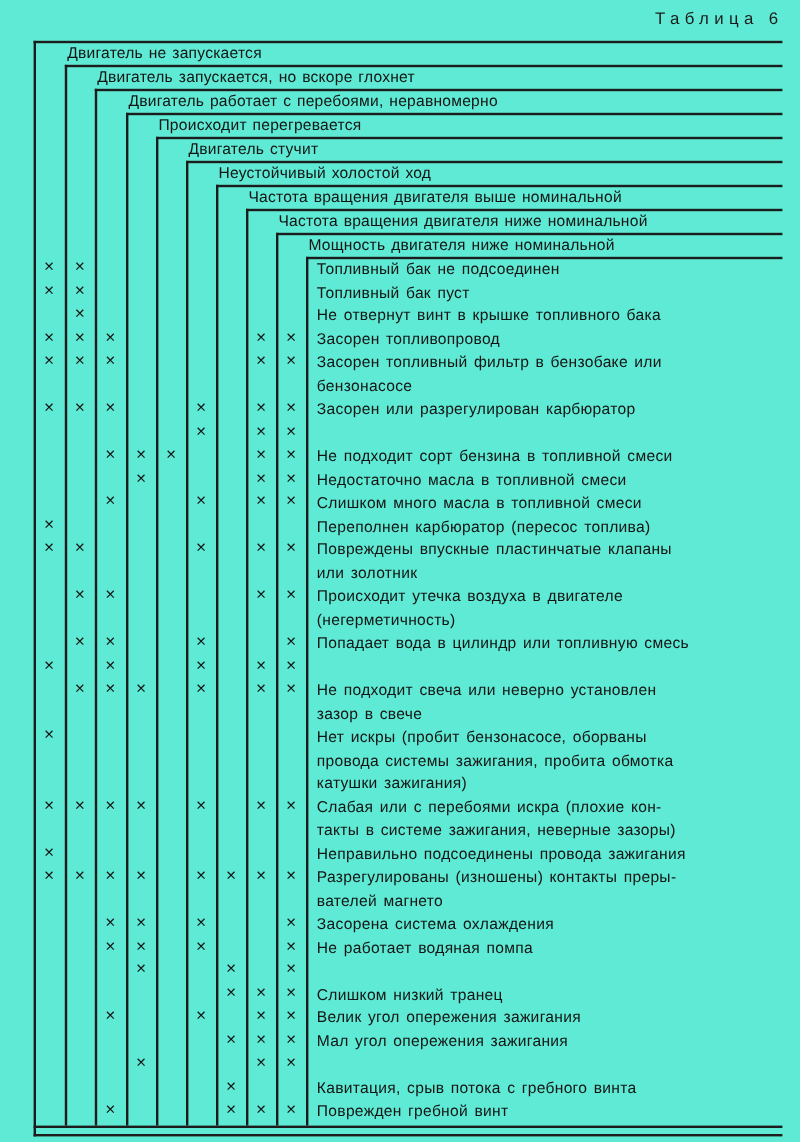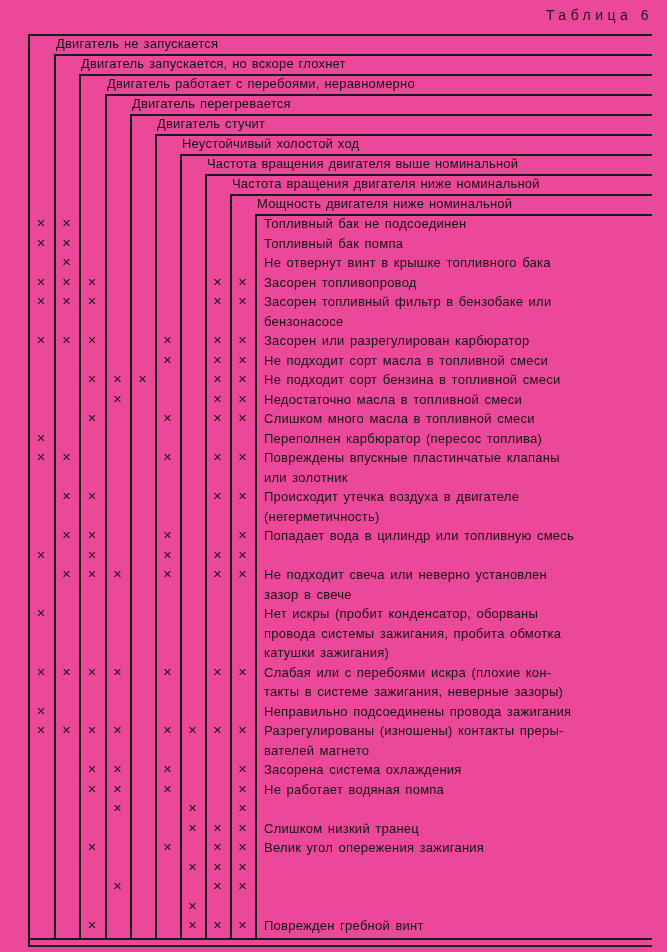--- a/index.html
+++ b/index.html
@@ -1,19 +1,19 @@
 <!DOCTYPE html>
 <html><head>
 <meta charset="utf-8">
 <style>
   html,body { margin:0; padding:0; background:#ffffff; }
   .page {
     position: relative;
     width: 667px; height: 952px;
-    background: #ec4899;
+    background: #5eead4;
     font-family: "Liberation Sans", sans-serif;
     color: #141414;
     overflow: hidden;
   }
   .doc-title {
     position: absolute;
     top: 7px; right: 14px;
     font-size: 14px;
     letter-spacing: 4.5px;
     color: #1a1a1a;
@@ -80,21 +80,21 @@
       <div class="vline" style="left: 180px; top: 154px; height: 784px;"></div>
       <div class="hline" style="left: 205px; top: 174px; width: 447px;"></div>
       <div class="vline" style="left: 205px; top: 174px; height: 764px;"></div>
       <div class="hline" style="left: 230px; top: 194px; width: 422px;"></div>
       <div class="vline" style="left: 230px; top: 194px; height: 744px;"></div>
       <div class="hline" style="left: 255px; top: 214px; width: 397px;"></div>
       <div class="vline" style="left: 255px; top: 214px; height: 724px;"></div>
       <div class="header-label" style="left: 56px; top: 36px;">Двигатель не запускается</div>
       <div class="header-label" style="left: 81px; top: 56px; text-align: right;">Двигатель запускается, но вскоре глохнет</div>
       <div class="header-label" style="left: 107px; top: 76px;">Двигатель работает с перебоями, неравномерно</div>
-      <div class="header-label" style="left: 132px; top: 96px;">Двигатель перегревается</div>
+      <div class="header-label" style="left: 132px; top: 96px;">Происходит перегревается</div>
       <div class="header-label" style="left: 157px; top: 116px;">Двигатель стучит</div>
       <div class="header-label" style="left: 182px; top: 136px;">Неустойчивый холостой ход</div>
       <div class="header-label" style="left: 207px; top: 156px;">Частота вращения двигателя выше номинальной</div>
       <div class="header-label" style="left: 232px; top: 176px;">Частота вращения двигателя ниже номинальной</div>
       <div class="header-label" style="left: 257px; top: 196px;">Мощность двигателя ниже номинальной</div>
       <div class="rows">
         <div class="cause-row">
           <span class="mark-cell" style="width: 26px;">×</span>
           <span class="mark-cell" style="width: 25px;">×</span>
           <span class="mark-cell" style="width: 26px;"></span>
@@ -109,21 +109,21 @@
         <div class="cause-row">
           <span class="mark-cell" style="width: 26px;">×</span>
           <span class="mark-cell" style="width: 25px;">×</span>
           <span class="mark-cell" style="width: 26px;"></span>
           <span class="mark-cell" style="width: 25px;"></span>
           <span class="mark-cell" style="width: 25px;"></span>
           <span class="mark-cell" style="width: 25px;"></span>
           <span class="mark-cell" style="width: 25px;"></span>
           <span class="mark-cell" style="width: 25px;"></span>
           <span class="mark-cell" style="width: 25px;"></span>
-          <div class="cause-text">Топливный бак помпа</div>
+          <div class="cause-text">Топливный бак пуст</div>
         </div>
         <div class="cause-row">
           <span class="mark-cell" style="width: 26px;"></span>
           <span class="mark-cell" style="width: 25px;">×</span>
           <span class="mark-cell" style="width: 26px;"></span>
           <span class="mark-cell" style="width: 25px;"></span>
           <span class="mark-cell" style="width: 25px;"></span>
           <span class="mark-cell" style="width: 25px;"></span>
           <span class="mark-cell" style="width: 25px;"></span>
           <span class="mark-cell" style="width: 25px;"></span>
@@ -170,21 +170,20 @@
         <div class="cause-row">
           <span class="mark-cell" style="width: 26px;"></span>
           <span class="mark-cell" style="width: 25px;"></span>
           <span class="mark-cell" style="width: 26px;"></span>
           <span class="mark-cell" style="width: 25px;"></span>
           <span class="mark-cell" style="width: 25px;"></span>
           <span class="mark-cell" style="width: 25px;">×</span>
           <span class="mark-cell" style="width: 25px;"></span>
           <span class="mark-cell" style="width: 25px;">×</span>
           <span class="mark-cell" style="width: 25px;">×</span>
-          <div class="cause-text">Не подходит сорт масла в топливной смеси</div>
         </div>
         <div class="cause-row">
           <span class="mark-cell" style="width: 26px;"></span>
           <span class="mark-cell" style="width: 25px;"></span>
           <span class="mark-cell" style="width: 26px;">×</span>
           <span class="mark-cell" style="width: 25px;">×</span>
           <span class="mark-cell" style="width: 25px;">×</span>
           <span class="mark-cell" style="width: 25px;"></span>
           <span class="mark-cell" style="width: 25px;"></span>
           <span class="mark-cell" style="width: 25px;">×</span>
@@ -292,21 +291,21 @@
         <div class="cause-row">
           <span class="mark-cell" style="width: 26px;">×</span>
           <span class="mark-cell" style="width: 25px;"></span>
           <span class="mark-cell" style="width: 26px;"></span>
           <span class="mark-cell" style="width: 25px;"></span>
           <span class="mark-cell" style="width: 25px;"></span>
           <span class="mark-cell" style="width: 25px;"></span>
           <span class="mark-cell" style="width: 25px;"></span>
           <span class="mark-cell" style="width: 25px;"></span>
           <span class="mark-cell" style="width: 25px;"></span>
-          <div class="cause-text">Нет искры (пробит конденсатор, оборваны
+          <div class="cause-text">Нет искры (пробит бензонасосе, оборваны
 провода системы зажигания, пробита обмотка
 катушки зажигания)</div>
         </div>
         <div class="cause-row">
           <span class="mark-cell" style="width: 26px;">×</span>
           <span class="mark-cell" style="width: 25px;">×</span>
           <span class="mark-cell" style="width: 26px;">×</span>
           <span class="mark-cell" style="width: 25px;">×</span>
           <span class="mark-cell" style="width: 25px;"></span>
           <span class="mark-cell" style="width: 25px;">×</span>
@@ -403,42 +402,44 @@
         <div class="cause-row">
           <span class="mark-cell" style="width: 26px;"></span>
           <span class="mark-cell" style="width: 25px;"></span>
           <span class="mark-cell" style="width: 26px;"></span>
           <span class="mark-cell" style="width: 25px;"></span>
           <span class="mark-cell" style="width: 25px;"></span>
           <span class="mark-cell" style="width: 25px;"></span>
           <span class="mark-cell" style="width: 25px;">×</span>
           <span class="mark-cell" style="width: 25px;">×</span>
           <span class="mark-cell" style="width: 25px;">×</span>
-        </div>
-        <div class="cause-row">
-          <span class="mark-cell" style="width: 26px;"></span>
-          <span class="mark-cell" style="width: 25px;"></span>
-          <span class="mark-cell" style="width: 26px;"></span>
-          <span class="mark-cell" style="width: 25px;">×</span>
-          <span class="mark-cell" style="width: 25px;"></span>
-          <span class="mark-cell" style="width: 25px;"></span>
-          <span class="mark-cell" style="width: 25px;"></span>
-          <span class="mark-cell" style="width: 25px;">×</span>
-          <span class="mark-cell" style="width: 25px;">×</span>
-        </div>
-        <div class="cause-row">
-          <span class="mark-cell" style="width: 26px;"></span>
-          <span class="mark-cell" style="width: 25px;"></span>
-          <span class="mark-cell" style="width: 26px;"></span>
-          <span class="mark-cell" style="width: 25px;"></span>
-          <span class="mark-cell" style="width: 25px;"></span>
-          <span class="mark-cell" style="width: 25px;"></span>
-          <span class="mark-cell" style="width: 25px;">×</span>
-          <span class="mark-cell" style="width: 25px;"></span>
-          <span class="mark-cell" style="width: 25px;"></span>
+          <div class="cause-text">Мал угол опережения зажигания</div>
+        </div>
+        <div class="cause-row">
+          <span class="mark-cell" style="width: 26px;"></span>
+          <span class="mark-cell" style="width: 25px;"></span>
+          <span class="mark-cell" style="width: 26px;"></span>
+          <span class="mark-cell" style="width: 25px;">×</span>
+          <span class="mark-cell" style="width: 25px;"></span>
+          <span class="mark-cell" style="width: 25px;"></span>
+          <span class="mark-cell" style="width: 25px;"></span>
+          <span class="mark-cell" style="width: 25px;">×</span>
+          <span class="mark-cell" style="width: 25px;">×</span>
+        </div>
+        <div class="cause-row">
+          <span class="mark-cell" style="width: 26px;"></span>
+          <span class="mark-cell" style="width: 25px;"></span>
+          <span class="mark-cell" style="width: 26px;"></span>
+          <span class="mark-cell" style="width: 25px;"></span>
+          <span class="mark-cell" style="width: 25px;"></span>
+          <span class="mark-cell" style="width: 25px;"></span>
+          <span class="mark-cell" style="width: 25px;">×</span>
+          <span class="mark-cell" style="width: 25px;"></span>
+          <span class="mark-cell" style="width: 25px;"></span>
+          <div class="cause-text">Кавитация, срыв потока с гребного винта</div>
         </div>
         <div class="cause-row">
           <span class="mark-cell" style="width: 26px;"></span>
           <span class="mark-cell" style="width: 25px;"></span>
           <span class="mark-cell" style="width: 26px;">×</span>
           <span class="mark-cell" style="width: 25px;"></span>
           <span class="mark-cell" style="width: 25px;"></span>
           <span class="mark-cell" style="width: 25px;"></span>
           <span class="mark-cell" style="width: 25px;">×</span>
           <span class="mark-cell" style="width: 25px;">×</span>

